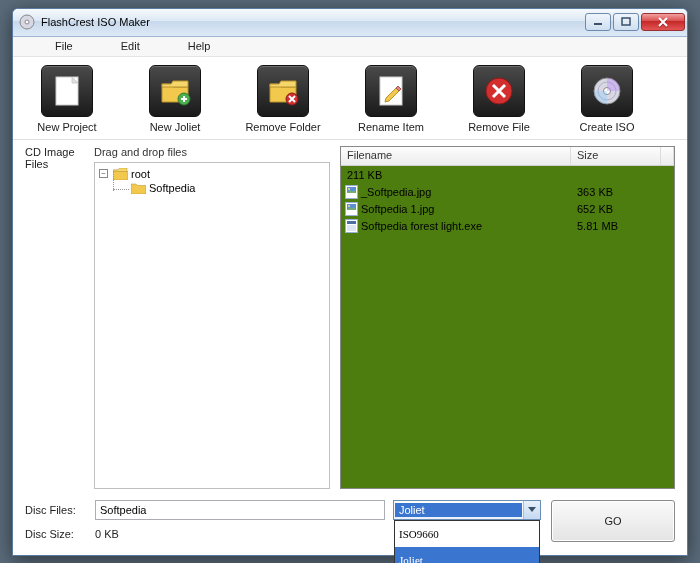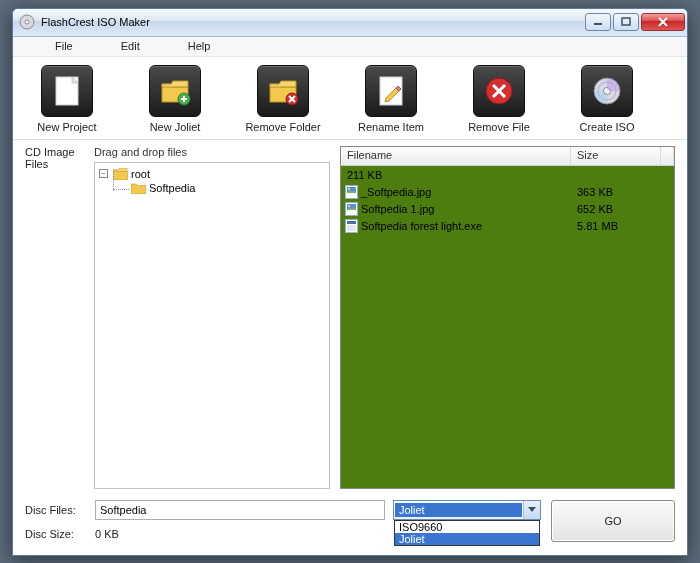--- a/index.html
+++ b/index.html
@@ -46,21 +46,21 @@
   .file-ic { width:13px; height:14px; flex-shrink:0; }
   .bottom { display:flex; align-items:center; gap:10px; padding:10px 12px 12px; }
   .bottom-left { flex:1; display:grid; grid-template-columns:62px 1fr 148px; grid-template-rows:22px 18px; gap:4px 8px; align-items:center; position:relative; }
   .lbl { color:#222; }
   .txt { height:20px; border:1px solid #abadb3; padding:2px 4px; background:#fff; }
   .readonly { color:#222; }
   .combo { height:20px; border:1px solid #6b8eb8; background:linear-gradient(#fff,#eaf1fa); display:flex; align-items:center; position:relative; }
   .combo-val { flex:1; padding:1px 4px; background:#3a76d0; color:#fff; margin:1px; }
   .combo-btn { width:17px; height:100%; background:linear-gradient(#e8f0fb,#c5d9f1); border-left:1px solid #a8c0e0; display:flex; align-items:center; justify-content:center; }
   .dropdown { position:absolute; top:19px; left:0; right:0; background:#fff; border:1px solid #333; z-index:10; }
-  .drop-opt { padding:0 4px; }
+  .drop-opt { padding:7px 4px;font-family:Liberation Serif, serif; }
   .drop-opt.sel { background:#3a76d0; color:#fff; }
   .go-btn { width:124px; height:42px; border:1px solid #8a8a8a; border-radius:3px; background:linear-gradient(#fafafa,#e4e4e4); display:flex; align-items:center; justify-content:center; color:#222; font-size:12px; box-shadow:inset 0 0 0 1px #fff; }
 </style>
 </head>
 <body>
 
 <div class="window">
 
   <div class="titlebar">
     <span class="titlebar-icon">

